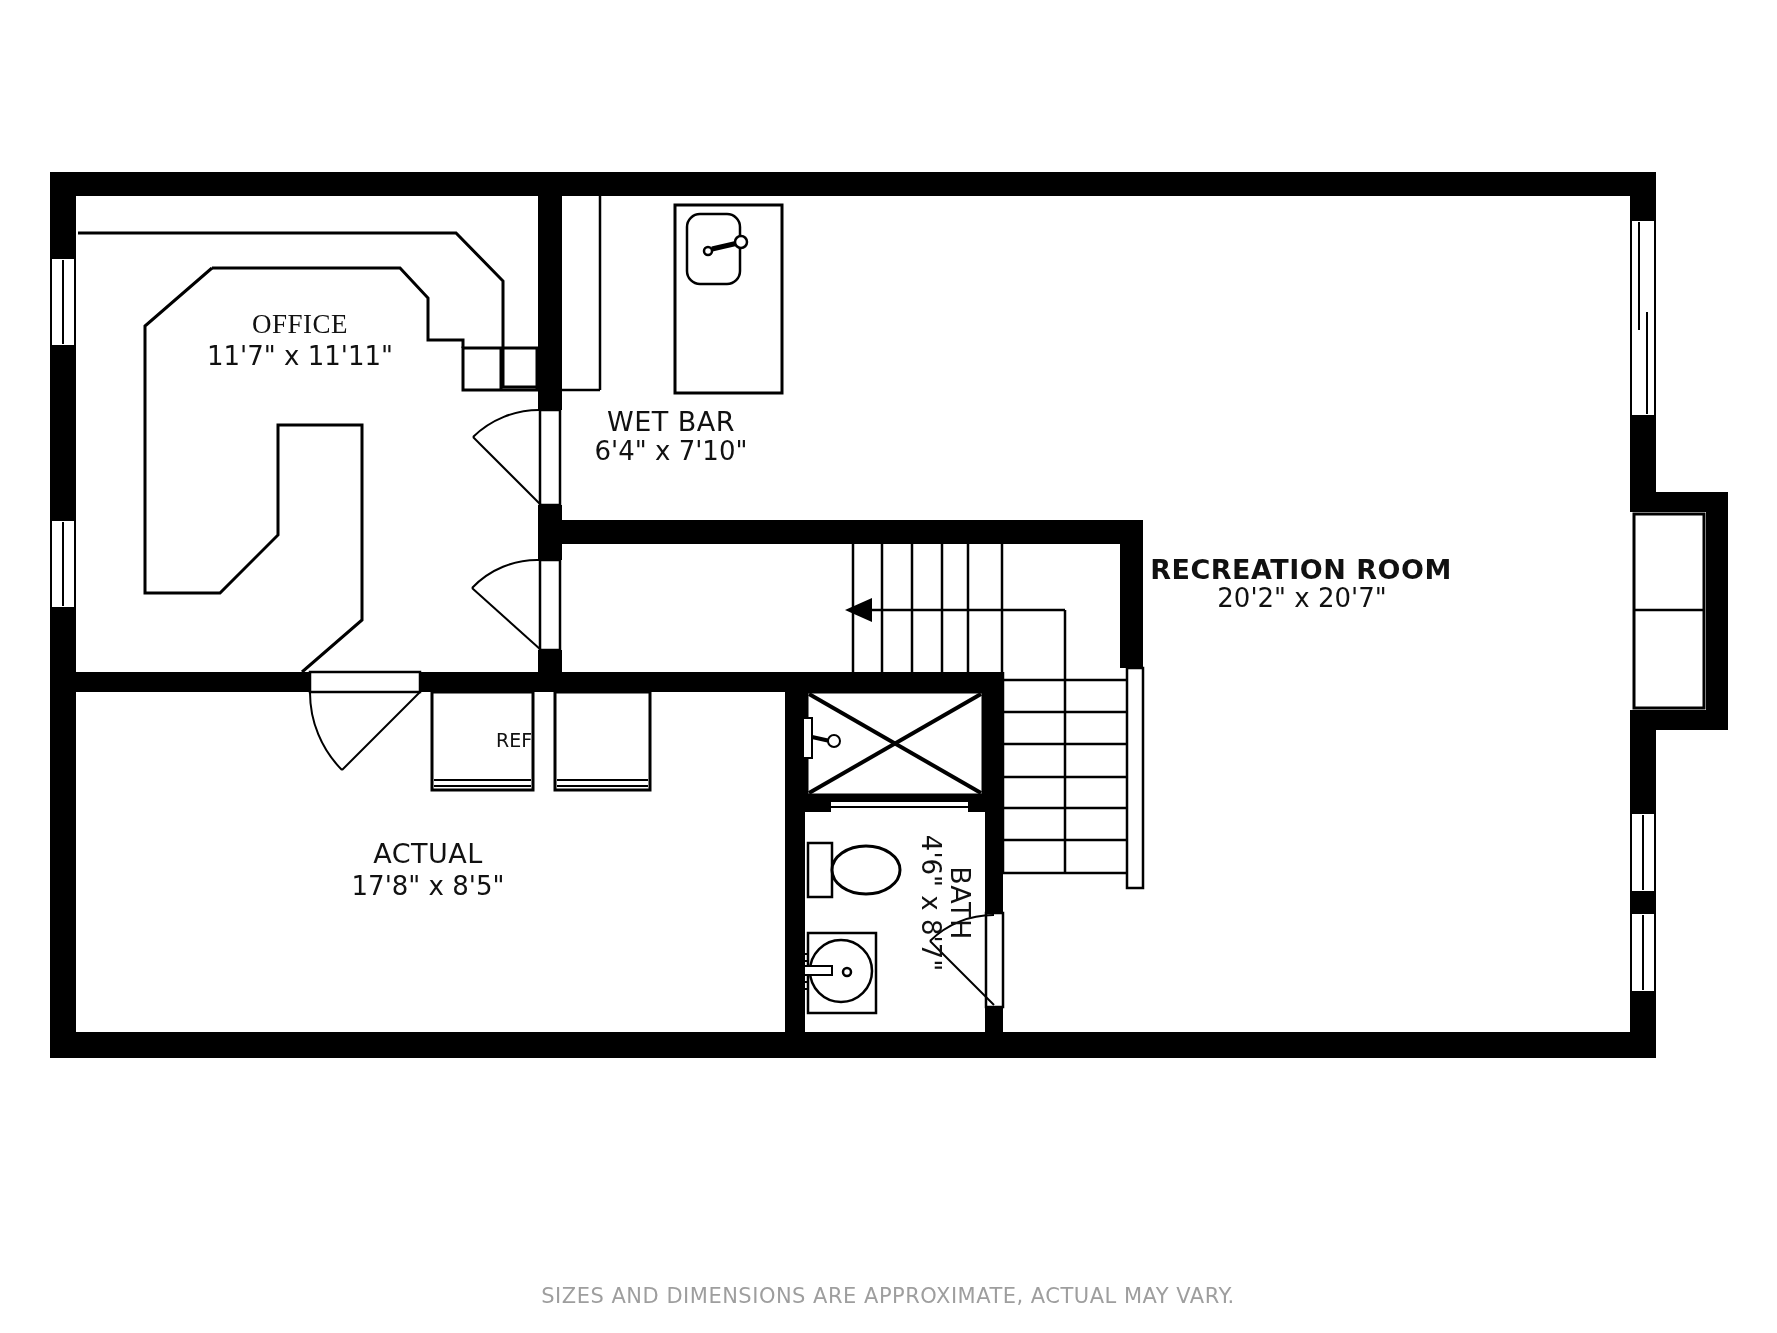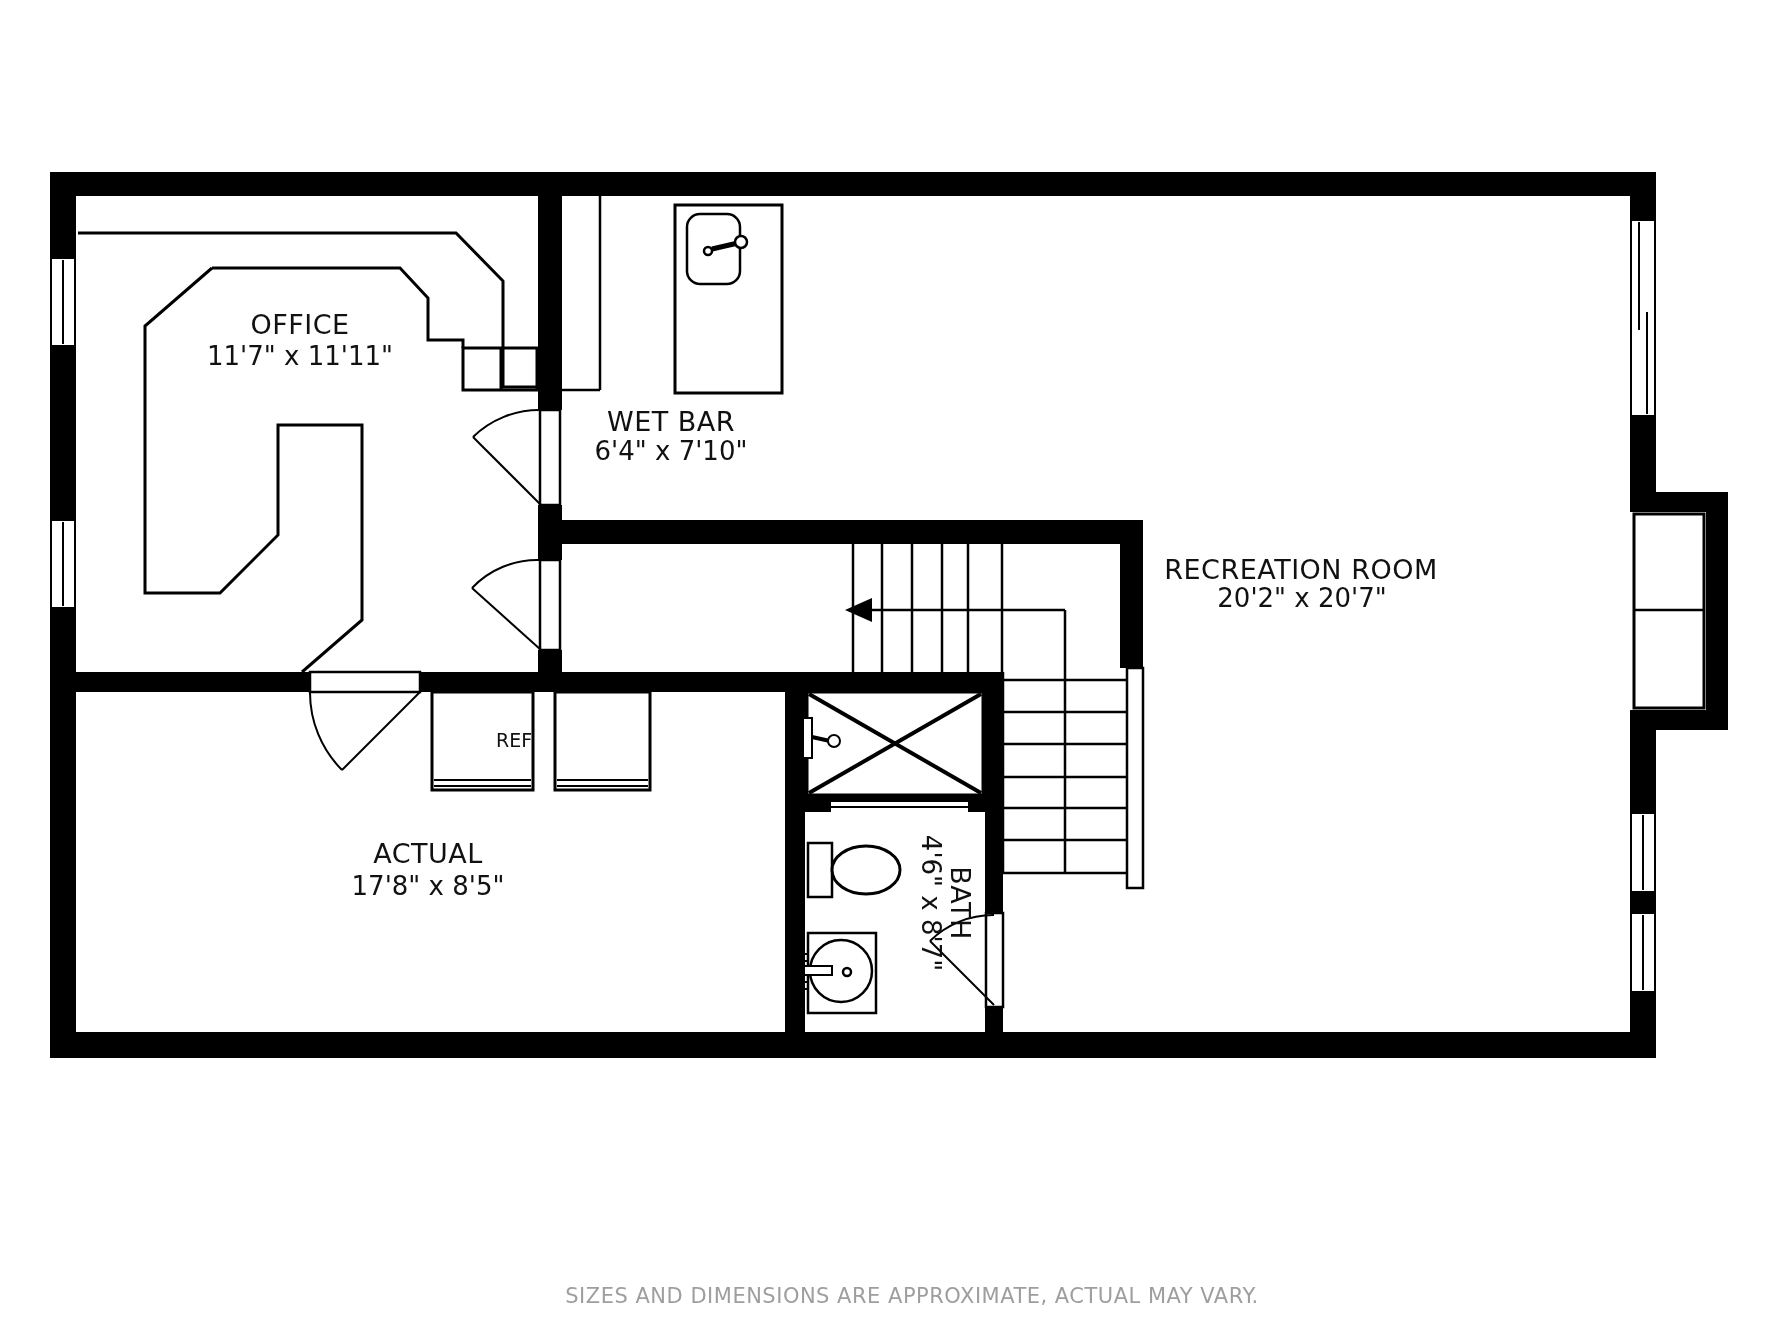--- a/index.html
+++ b/index.html
@@ -6,21 +6,21 @@
   body { font-family:"DejaVu Sans", sans-serif; }
   .stage { position:relative; width:1777px; height:1333px; background:#ffffff; overflow:hidden; }
   .stage svg { position:absolute; left:0; top:0; }
   .lbl { position:absolute; transform:translate(-50%,-50%); white-space:nowrap; color:#111111;
          text-align:center; line-height:1.15; }
   .room-name { font-size:27px; letter-spacing:0.5px; }
   .room-dims { font-size:26px; }
   .ref-lbl  { font-size:19px;margin-left:32px; }
   .bath-lbl { transform:translate(-50%,-50%) rotate(90deg); }
   .bath-lbl .room-name, .bath-lbl .room-dims { display:block; }
-  .disclaimer { font-size:21px; color:#9e9e9e; letter-spacing:0.5px;margin-left:24px; }
+  .disclaimer { font-size:21px; color:#9e9e9e; letter-spacing:0.5px; }
 </style>
 </head>
 <body>
 
 <div class="stage">
 
   <svg width="1777" height="1333" viewBox="0 0 1777 1333">
 
     <g fill="#000000">
       <rect x="50" y="172" width="1606" height="24"></rect>
@@ -182,27 +182,27 @@
       </g>
       <g>
         <rect x="555" y="692" width="95" height="98" stroke-width="3"></rect>
         <line x1="557" y1="780" x2="648" y2="780" stroke-width="2"></line>
         <line x1="557" y1="786" x2="648" y2="786" stroke-width="2"></line>
       </g>
     </g>
 
   </svg>
 
-  <div class="lbl room-name" style="left:300px; top:325px;">OFFICE</div>
+  <div class="lbl room-name" style="left:300px; top:325px;font-family:Liberation Serif, serif;">OFFICE</div>
   <div class="lbl room-dims" style="left:300px; top:357px;">11'7" x 11'11"</div>
 
   <div class="lbl room-name" style="left:671px; top:422px;">WET BAR</div>
   <div class="lbl room-dims" style="left:671px; top:452px;">6'4" x 7'10"</div>
 
-  <div class="lbl room-name" style="left:1301px; top:570px;">RECREATION ROOM</div>
+  <div class="lbl room-name" style="left:1301px; top:570px;font-weight:bold;">RECREATION ROOM</div>
   <div class="lbl room-dims" style="left:1302px; top:599px;">20'2" x 20'7"</div>
 
   <div class="lbl room-name" style="left:428px; top:854px;">ACTUAL</div>
   <div class="lbl room-dims" style="left:428px; top:887px;">17'8" x 8'5"</div>
 
   <div class="lbl bath-lbl" style="left:946px; top:903px;">
     <span class="room-name">BATH</span>
     <span class="room-dims">4'6" x 8'7"</span>
   </div>
 

